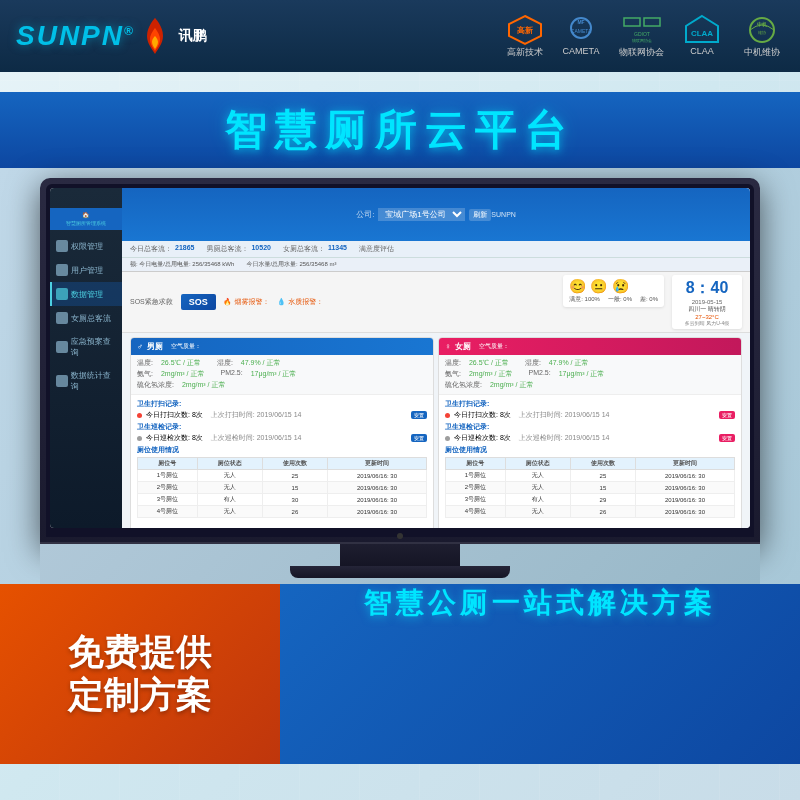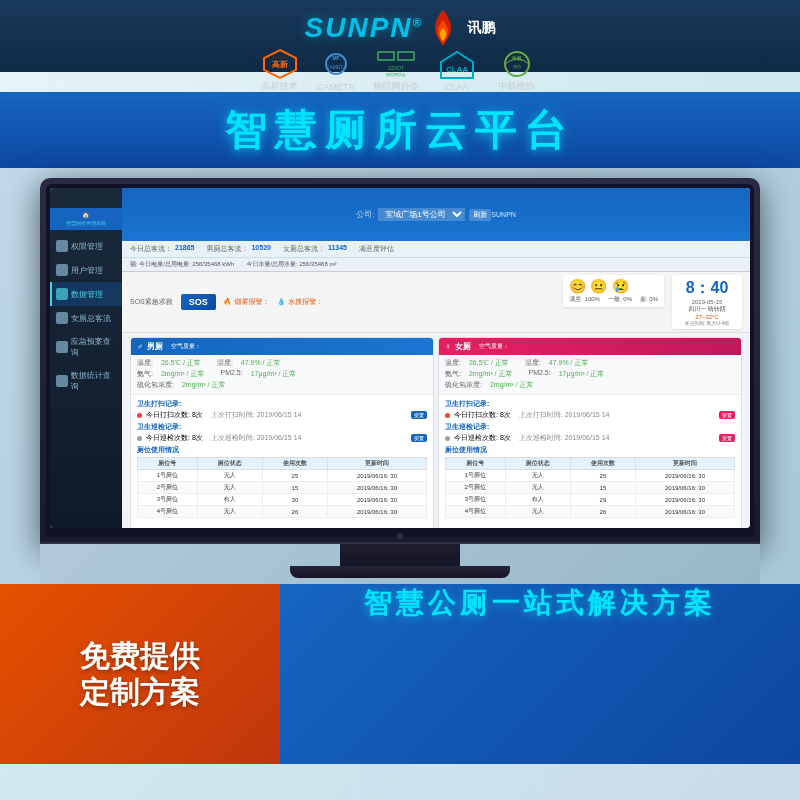--- a/index.html
+++ b/index.html
@@ -13,21 +13,20 @@
     }
 
     
     .top-header {
       background: linear-gradient(180deg, #1a3a5c 0%, #0d2a45 100%);
       padding: 8px 16px;
       display: flex;
       align-items: center;
       justify-content: space-between;
       height: 72px;
-      flex-direction: column;
     }
 
     .logo-area {
       display: flex;
       align-items: center;
       gap: 4px;
     }
 
     .logo-sunpn {
       font-size: 28px;
@@ -41,21 +40,20 @@
     .logo-cn {
       font-size: 14px;
       font-weight: bold;
       color: white;
       margin-left: 4px;
     }
 
     .partner-logos {
       display: flex;
       gap: 16px;
-      align-items: center;
     }
 
     .partner-item {
       display: flex;
       flex-direction: column;
       align-items: center;
       color: white;
       font-size: 10px;
     }
 
@@ -313,21 +311,21 @@
       width: 280px;
       background: linear-gradient(135deg, #e65100 0%, #bf360c 100%);
       display: flex;
       align-items: center;
       justify-content: center;
       flex-direction: column;
       padding: 16px 24px;
     }
 
     .promo-text-cn {
-      font-size: 30px;
+      font-size: 36px;
       font-weight: 900;
       color: white;
       text-shadow: 0 2px 4px rgba(0,0,0,0.3);
       line-height: 1.2;
       font-family: Liberation Serif, serif;
     }
 
     .bottom-right {
       flex: 1;
       background: linear-gradient(135deg, #1565c0 0%, #0d47a1 100%);

